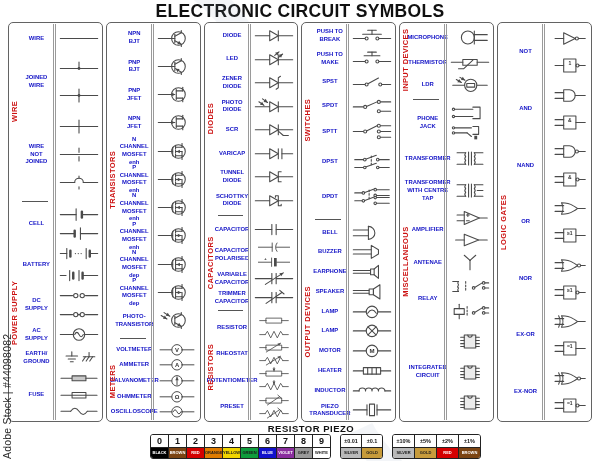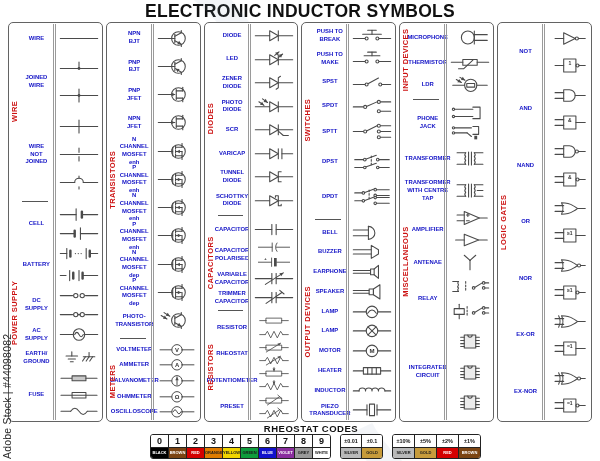--- a/index.html
+++ b/index.html
@@ -41,21 +41,21 @@
            transform:rotate(-90deg);font-size:10.5px;color:#2a2a2a;letter-spacing:.2px;
            white-space:nowrap;z-index:6}
   .wm-arc{position:absolute;border:26px solid transparent;border-radius:50%;opacity:.10;
           pointer-events:none;z-index:1}
   .wm-arc1{left:-70px;top:-60px;width:300px;height:240px;border-top-color:#8fa9c2;transform:rotate(25deg)}
   .wm-arc2{right:-80px;bottom:-70px;width:300px;height:240px;border-bottom-color:#8fa9c2;transform:rotate(20deg)}
 </style>
 </head>
 <body>
 
-<h1 class="title">ELECTRONIC INDUCTOR SYMBOLS</h1>
+<h1 class="title">ELECTRONIC CIRCUIT SYMBOLS</h1>
 
 <div class="grid" id="grid">
     <div class="colpair">
       <div class="section" style="flex-grow: 178; flex-basis: 0px;">
         <div class="vlabel">WIRE</div>
         <div class="rows">
           <div class="row" style="flex-grow: 1; flex-basis: 0px;">
             <div class="lbl">WIRE</div>
             <div class="symwrap">
               <svg class="sym" viewBox="0 0 64 24" preserveAspectRatio="xMidYMid meet">
@@ -1538,21 +1538,21 @@
                 </g>
               </svg>
             </div>
           </div>
         </div>
       </div>
     </div>
   </div>
 
 <div class="bottom">
-  <div class="rc-title">RHEOSTAT CODES</div>
+  <div class="rc-title">RESISTOR PIEZO</div>
   <div class="rc-tables" id="rc-tables">
       <div class="rc-table">
         <div class="rc-cell ">
           <div class="rc-top ">0</div>
           <div class="rc-band" style="background: rgb(0, 0, 0); color: rgb(255, 255, 255);">BLACK</div>
         </div>
         <div class="rc-cell ">
           <div class="rc-top ">1</div>
           <div class="rc-band" style="background: rgb(123, 68, 19); color: rgb(255, 255, 255);">BROWN</div>
         </div>

